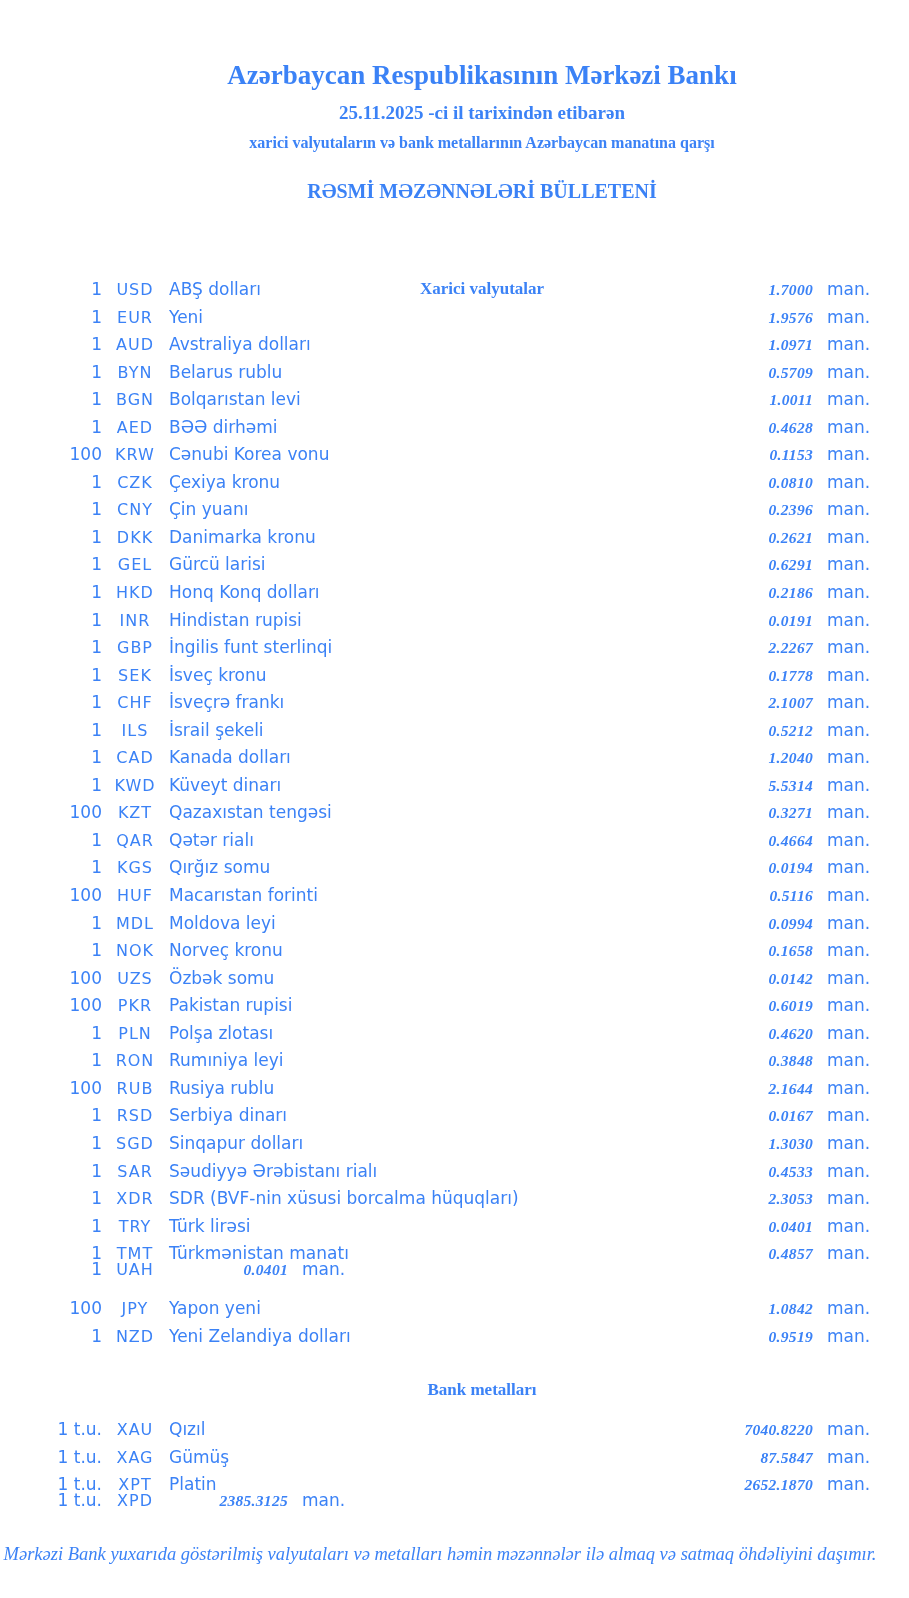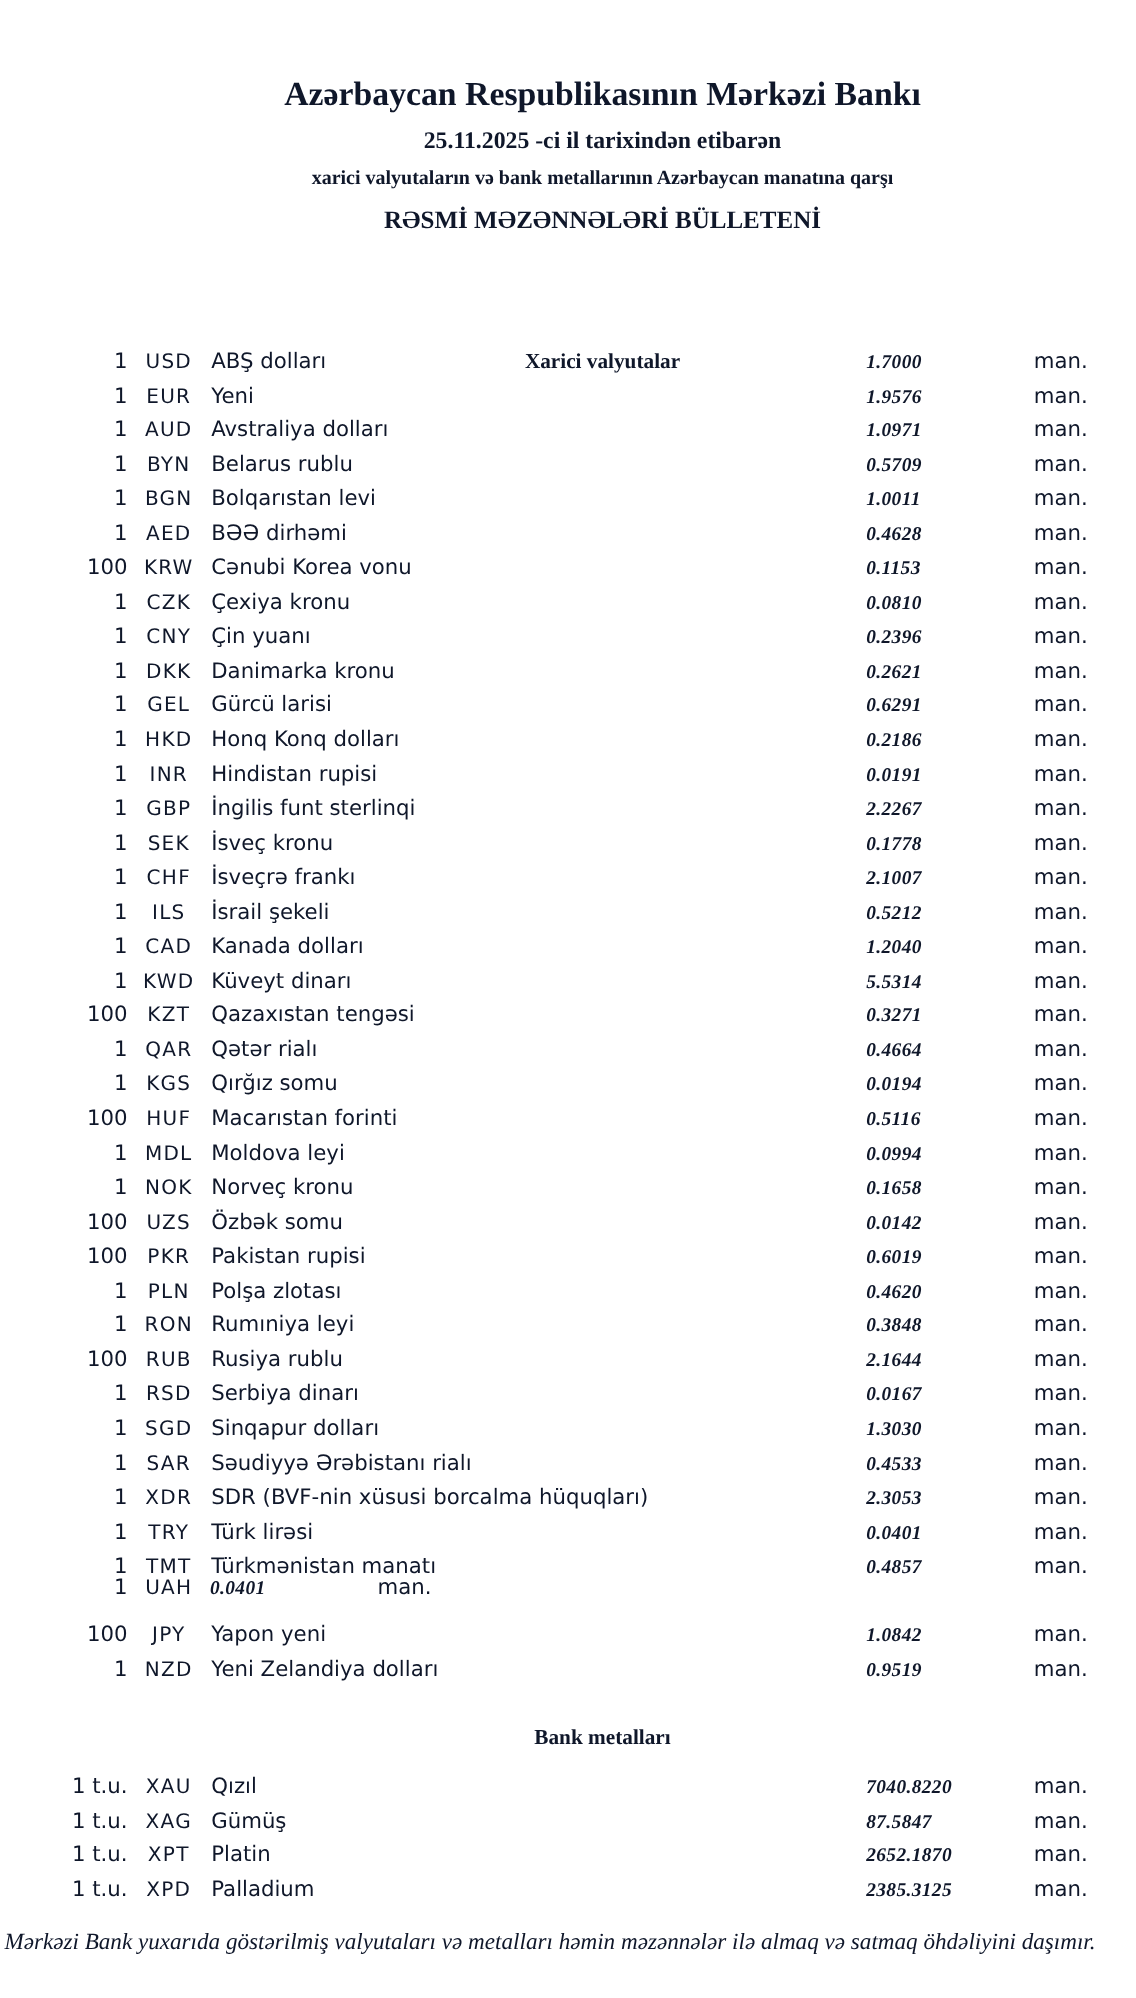--- a/index.html
+++ b/index.html
@@ -1,54 +1,54 @@
 <!DOCTYPE html>
 <html><head>
 <meta charset="utf-8">
 <style>
   html,body { margin:0; padding:0; background:#ffffff; }
   .page {
     position:relative;
     width:909px; height:1598px;
     background:#ffffff;
-    color:#0f172a;
+    color:#3b82f6;
     overflow:hidden;
     font-family:"DejaVu Sans", sans-serif;
   }
   .hline {
     position:absolute; left:55px; width:854px;
     text-align:center;
     font-family:"Liberation Serif", serif;
     font-weight:bold;
     white-space:nowrap;
   }
   .bank-name   { top:59px;  font-size:27px; line-height:32px; }
   .date-line   { top:101px; font-size:19px; line-height:24px; }
   .subject     { top:131px; font-size:16px; line-height:24px; }
-  .bulletin    { top:164px; font-size:20px; line-height:24px; }
+  .bulletin    { top:179px; font-size:20px; line-height:24px; }
   .sec-title   { font-size:17px; line-height:22px; }
   .sec-title.cur { top:234px;margin-top:44px; }
   .sec-title.met { top:1379px; }
 
   .rows { position:absolute; left:0; right:0; }
   .rows.cur { top:264px; }
   .rows.met { top:1404px; }
 
   .rate-row {
     display:flex;
     align-items:baseline;
     height:27.56px;
     line-height:27.56px;
     white-space:nowrap;
   }
   .c-qty  { width:102px; text-align:right; font-size:17px; }
   .c-code { width:66px;  text-align:center; font-size:16px; letter-spacing:1px; }
   .c-name { flex:1; text-align:left; font-size:17px; padding-left:1px;margin-top:12px; }
   .c-rate {
-    width:120px; text-align:left;
+    width:120px; text-align:right;
     font-family:"Liberation Serif", serif;
     font-style:italic; font-weight:bold;
     font-size:15.5px; letter-spacing:0.3px;
   }
   .c-man  { width:96px; box-sizing:border-box; padding-left:14px; text-align:left; font-size:17px; }
 
   .footer {
     position:absolute; top:1542px; left:0; width:880px;
     text-align:center;
     font-family:"Liberation Serif", serif;
@@ -367,21 +367,20 @@
       <div class="rate-row">
         <span class="c-qty">1 t.u.</span>
         <span class="c-code">XPT</span>
         <span class="c-name">Platin</span>
         <span class="c-rate">2652.1870</span>
         <span class="c-man">man.</span>
       </div>
       <div class="rate-row">
         <span class="c-qty">1 t.u.</span>
         <span class="c-code">XPD</span>
-        <span class="c-name">Palladium</span>
         <span class="c-rate">2385.3125</span>
         <span class="c-man">man.</span>
       </div>
     </div>
 
   <div class="footer">Mərkəzi Bank yuxarıda göstərilmiş valyutaları və metalları həmin məzənnələr ilə almaq və satmaq öhdəliyini daşımır.</div>
 
 </div>
 
 </body></html>

